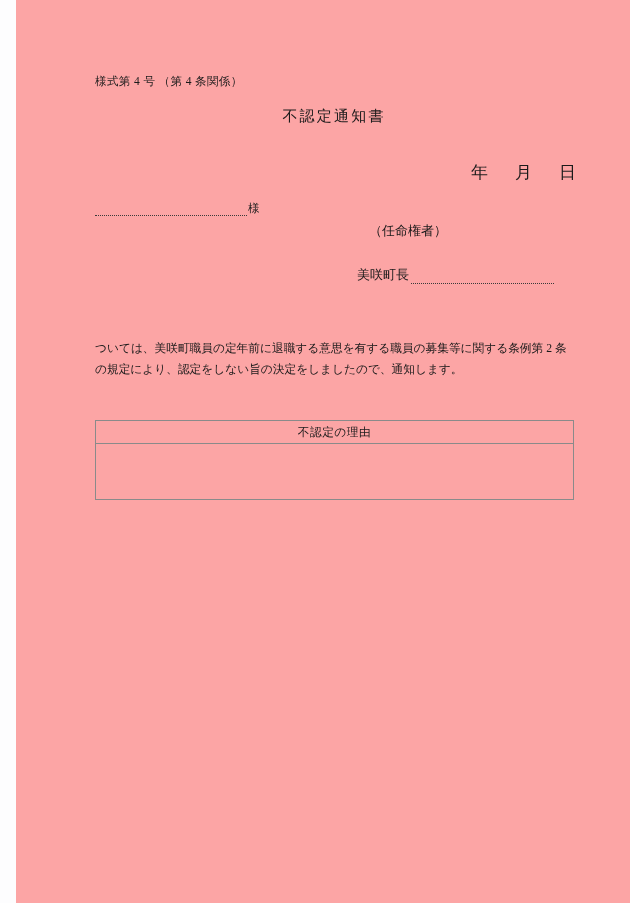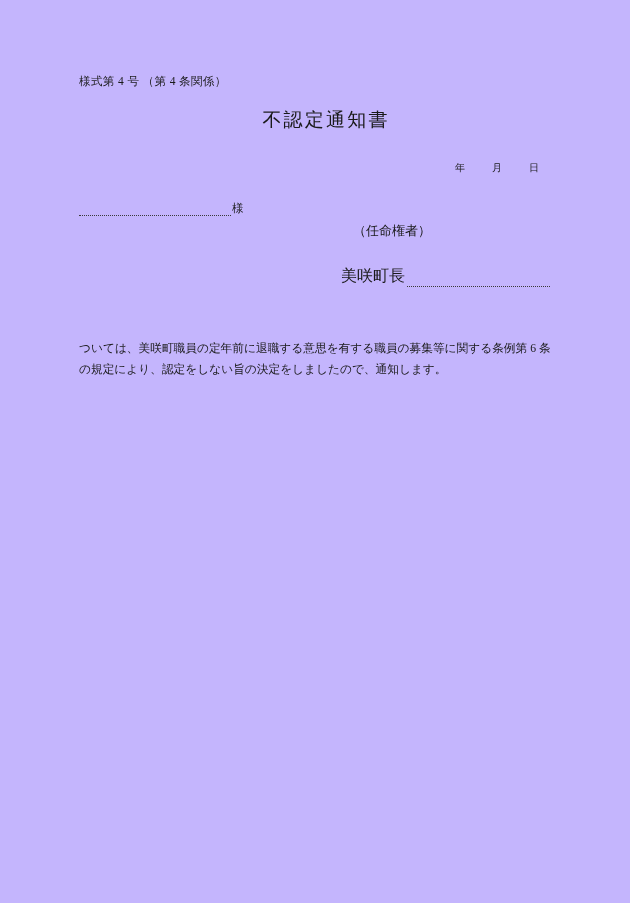--- a/index.html
+++ b/index.html
@@ -13,51 +13,52 @@
     position: relative;
     font-family: "Liberation Serif", "DejaVu Serif", serif;
     color: #1a1a1a;
     background: #fdfdfe;
     overflow: hidden;
   }
 
   .page {
     position: absolute;
     inset: 0;
-    background: #c4b5fd;
+    background: #fca5a5;
+    margin-left: 16px;
   }
 
   
   .form-no {
     position: absolute;
     left: 79px;
     top: 74px;
     font-size: 11.5px;
     letter-spacing: 0.4px;
     white-space: nowrap;
   }
 
   
   .doc-title {
     position: absolute;
     left: 0;
     right: 0;
     top: 107px;
     text-align: center;
-    font-size: 19px;
+    font-size: 15px;
     letter-spacing: 2.2px;
     padding-left: 22px;
   }
 
   
   .date-line {
     position: absolute;
     top: 161px;
     left: 455px;
-    font-size: 10px;
+    font-size: 17px;
     white-space: nowrap;
   }
   .date-line .unit { display: inline-block; }
   .date-line .unit + .unit { margin-left: 27px; }
 
   
   .addressee {
     position: absolute;
     left: 79px;
     top: 201px;
@@ -81,21 +82,21 @@
     top: 222px;
     font-size: 13px;
     white-space: nowrap;
   }
 
   
   .signer {
     position: absolute;
     left: 341px;
     top: 266px;
-    font-size: 16px;
+    font-size: 13px;
     white-space: nowrap;
     display: flex;
     align-items: flex-end;
   }
   .leader-signer { width: 143px; margin-left: 2px; }
 
   
   .body-text {
     position: absolute;
     left: 79px;
@@ -155,18 +156,30 @@
   </div>
 
   <div class="appointer">（任命権者）</div>
 
   <div class="signer">
     <span>美咲町長</span>
     <span class="leader leader-signer"></span>
   </div>
 
   <div class="body-text">
-    <span class="ln">ついては、美咲町職員の定年前に退職する意思を有する職員の募集等に関する条例第 6 条</span>
+    <span class="ln">ついては、美咲町職員の定年前に退職する意思を有する職員の募集等に関する条例第 2 条</span>
     <span class="ln">の規定により、認定をしない旨の決定をしましたので、通知します。</span>
   </div>
 
+  <table class="reason-table">
+    <thead>
+      <tr>
+        <th>不認定の理由</th>
+      </tr>
+    </thead>
+    <tbody>
+      <tr>
+        <td></td>
+      </tr>
+    </tbody>
+  </table>
 
 </div>
 
 </body></html>

